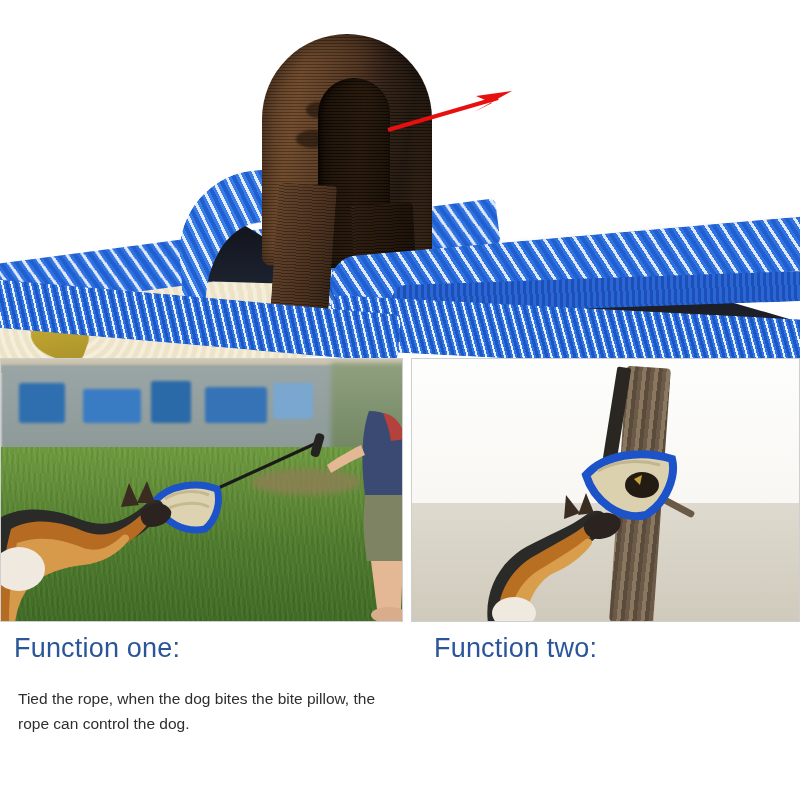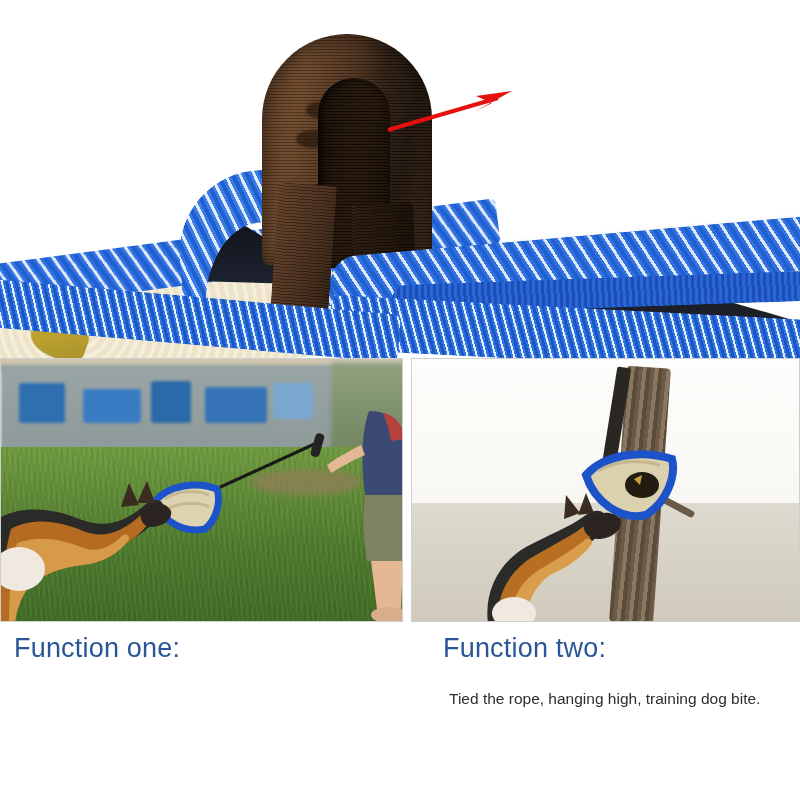--- a/index.html
+++ b/index.html
@@ -202,21 +202,21 @@
     transform:rotate(4deg);border-radius:4px;}
   .rp-branch{position:absolute;left:246px;top:144px;width:38px;height:7px;background:#6a5945;transform:rotate(28deg);border-radius:3px;}
   .rp-strap{position:absolute;left:198px;top:8px;width:14px;height:94px;background:#2a2722;transform:rotate(9deg);border-radius:2px;}
   .rp-pillow{position:absolute;left:168px;top:86px;width:100px;height:76px;}
   .rp-dog{position:absolute;left:62px;top:126px;width:186px;height:138px;}
 
   
   .captions{position:absolute;left:0;top:622px;width:755px;height:178px;background:#fff;}
   .col{position:absolute;top:0;}
   .col-left{left:14px;width:396px;}
-  .col-right{left:434px;width:356px;margin-left:9px;}
+  .col-right{left:434px;width:356px;}
   .cap-title{
     color:#2a5699;font-size:27px;line-height:32px;margin:10px 0 0 0;
     font-weight:400;letter-spacing:.2px;
   }
   .cap-body{
     color:#2e2e2e;font-size:15.5px;line-height:25px;margin:22px 0 0 4px;
     font-weight:400;
   }
   .col-right .cap-title{margin-left:0;}
   .col-right .cap-body{margin-left:6px;}
@@ -327,20 +327,20 @@
         <path d="M90,34 L92,10 L106,28 Z" fill="#3a2c20"></path>
         <path d="M104,30 L112,8 L120,28 Z" fill="#3a2c20"></path>
         <path d="M110,38 C124,24 140,26 146,34 C150,44 138,54 124,54 C114,54 108,46 110,38 Z" fill="#2b2320"></path>
       </svg>
     </div>
   </div>
 
   <div class="captions">
     <div class="col col-left">
       <div class="cap-title">Function one:</div>
+      <div class="cap-body">Tied the rope, when the dog bites the bite pillow, the rope can control the dog.</div>
     </div>
     <div class="col col-right">
       <div class="cap-title">Function two:</div>
-      <div class="cap-body">Tied the rope, hanging high, training dog bite.</div>
     </div>
   </div>
 
 </div>
 
 </body></html>

